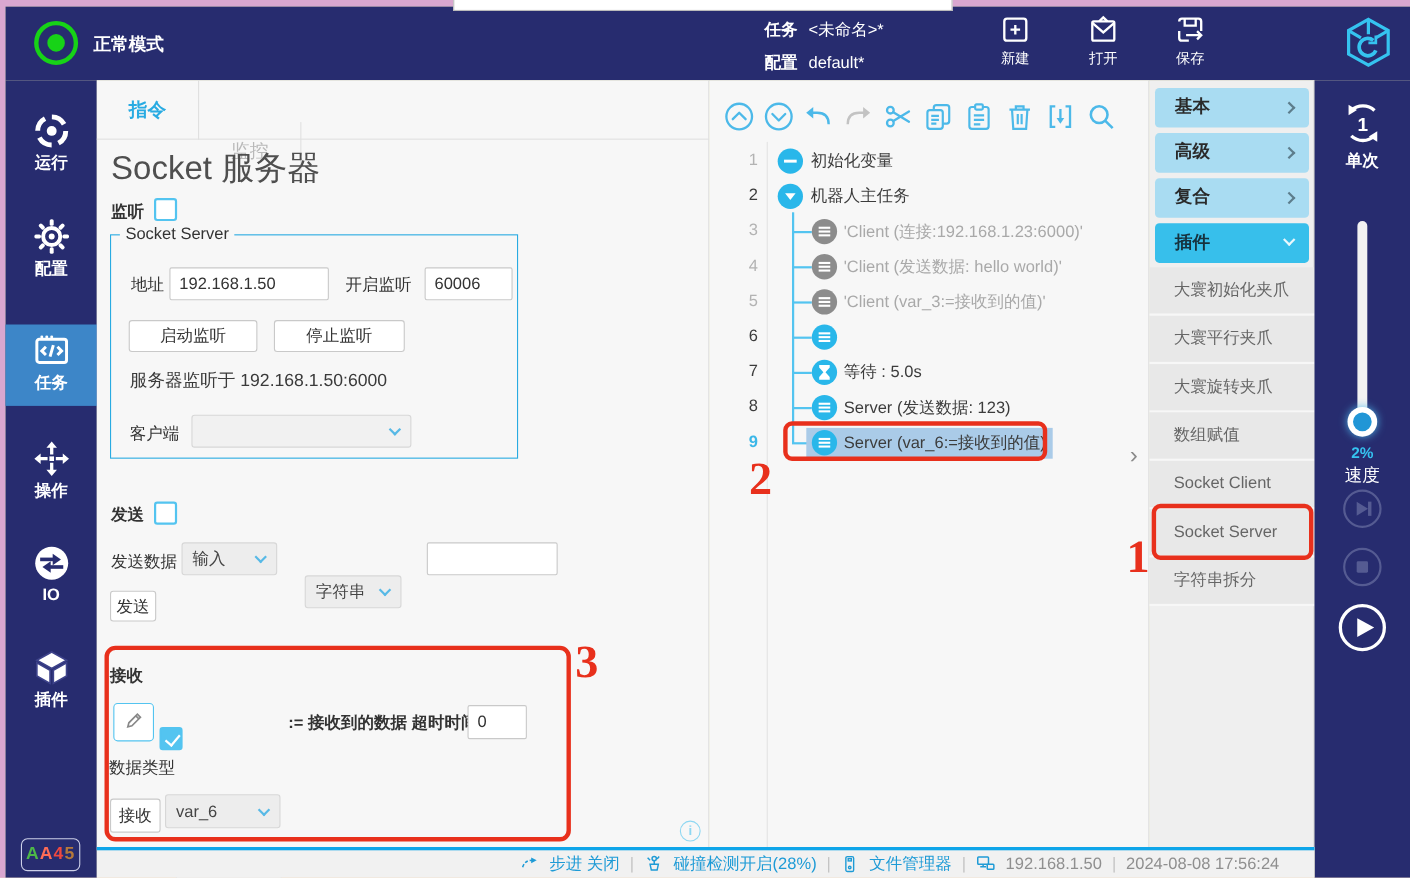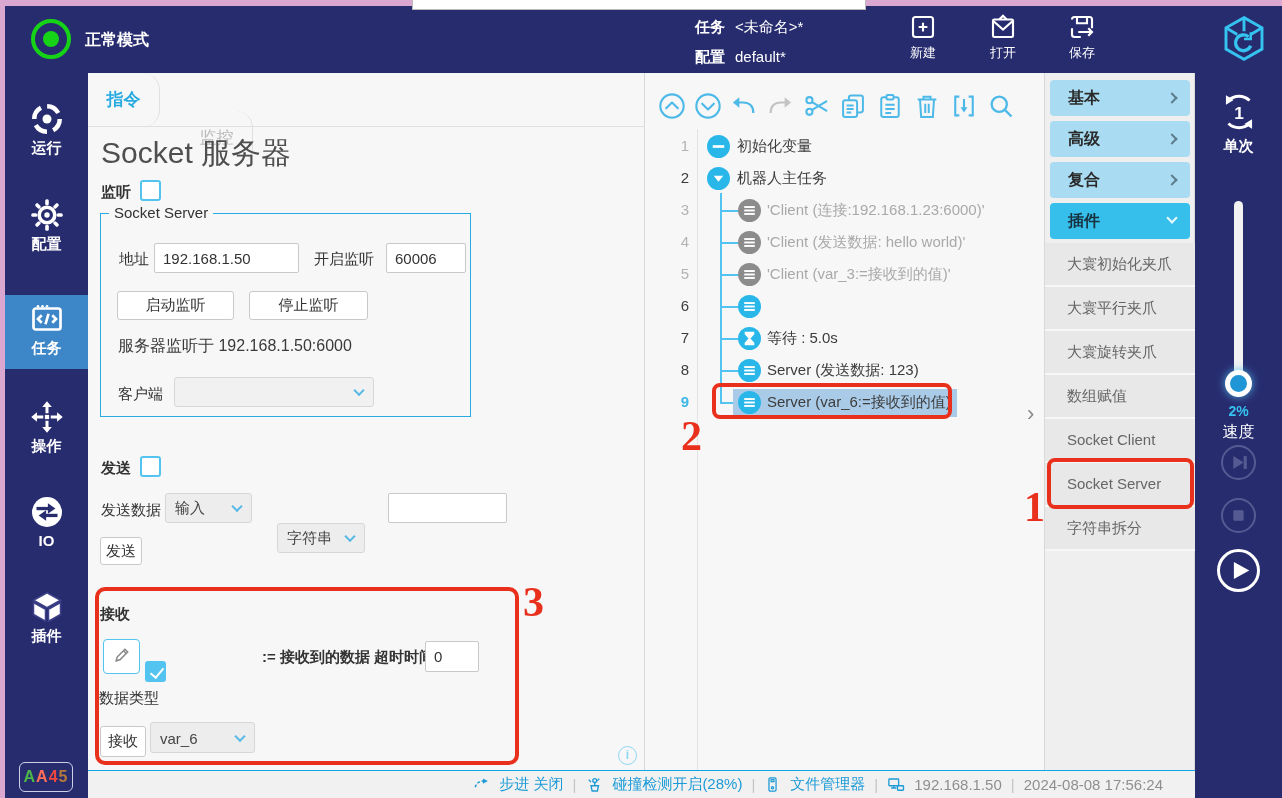--- a/index.html
+++ b/index.html
@@ -25,21 +25,21 @@
   .side-item { position:absolute; left:0; width:83px; height:76px; text-align:center; color:#fff; }
   .side-item.active { background:#3d86c8; }
   .side-item svg { display:block; margin:6px auto 2px; }
   .side-item .slbl { font-size:15px; font-weight:bold; }
   #aa-badge { position:absolute; left:14px; bottom:6px; width:54px; height:30px; border:1px solid #cdd0e8; border-radius:6px; text-align:center; line-height:28px; font-size:16px; font-weight:bold; letter-spacing:1px; }
   #aa-badge .c1{color:#4db748}#aa-badge .c2{color:#ff6d57}#aa-badge .c3{color:#f0483f}#aa-badge .c4{color:#b5793b}
 
   
   #form-panel { position:absolute; left:83px; top:67px; width:557px; height:697px; background:#f7f7f7; border-right:1px solid #d8d8d8; }
   #tabbar { position:absolute; left:0; top:0; width:557px; height:54px; border-bottom:1px solid #e0e0e0; }
-  .tab { position:absolute; top:0; height:54px; line-height:54px; text-align:center; font-size:17px; border-right:1px solid #e0e0e0; width:72px;border-radius:17px; }
+  .tab { position:absolute; top:0; height:54px; line-height:54px; text-align:center; font-size:17px; border-right:1px solid #e0e0e0; width:93px; }
   .tab.active { color:#29abe2; font-weight:bold; }
   .tab.inactive { color:#b9b9b9;margin-top:38px; }
   #form-title { position:absolute; left:13px; top:60px; font-size:30px; color:#4f4f4f; }
   .fldlbl { font-size:15px; color:#333; font-weight:bold; }
   .plain { font-size:15px; color:#333; }
   .cb { width:21px; height:21px; border:2px solid #53c4f0; border-radius:3px; background:#fff; }
   .cb.checked { background:#53c4f0; position:relative; }
   .cb.checked:after { content:""; position:absolute; left:6px; top:2px; width:6px; height:11px; border-right:2.5px solid #fff; border-bottom:2.5px solid #fff; transform:rotate(40deg); }
   .tinput { background:#fff; border:1px solid #c9c9c9; border-radius:2px; font-size:15px; color:#333; padding:0 8px; font-family:"Liberation Sans","DejaVu Sans",sans-serif; }
   .gbtn { background:#fff; border:1px solid #c9c9c9; border-radius:3px; font-size:15px; color:#333; text-align:center; }
@@ -80,21 +80,21 @@
   #slider-track { position:absolute; left:39px; top:128px; width:9px; height:190px; background:#f2f2f2; border-radius:5px; }
   #slider-knob { position:absolute; left:30px; top:297px; width:27px; height:27px; background:#fff; border-radius:50%; box-shadow:0 0 8px rgba(80,190,240,.9); }
   #slider-knob .in { position:absolute; left:5px; top:5px; width:17px; height:17px; background:#2196d6; border:3px solid #2196d6; border-radius:50%; }
   #speed-val { position:absolute; left:0; top:330px; width:87px; text-align:center; color:#35c3f0; font-size:14px; font-weight:bold; }
   #speed-lbl { position:absolute; left:0; top:349px; width:87px; text-align:center; color:#fff; font-size:16px; }
   .cbtn { position:absolute; left:26px; width:35px; height:35px; border:2px solid #555b92; border-radius:50%; }
   .cbtn svg { position:absolute; left:0; top:0; }
   #play-btn { position:absolute; left:22px; top:476px; width:43px; height:43px; border:3px solid #fff; border-radius:50%; }
 
   
-  #statusbar { position:absolute; left:83px; top:764px; width:1107px; height:28px; background:#f1f1f1; border-top:1px solid #0ea5e9; display:flex; align-items:center; justify-content:flex-end; padding-right:32px; gap:9px; font-size:15px; }
+  #statusbar { position:absolute; left:83px; top:764px; width:1107px; height:28px; background:#f1f1f1; border-top:3px solid #0ea5e9; display:flex; align-items:center; justify-content:flex-end; padding-right:32px; gap:9px; font-size:15px; }
   #statusbar .cy { color:#1e9bd6; } #statusbar .gy { color:#8f8f8f; }
   #statusbar .sep { color:#c4c4c4; }
   #statusbar svg { vertical-align:-3px; }
 
   
   .ann-box { position:absolute; border:4px solid #e8301c; z-index:20; }
   .ann-num { position:absolute; color:#e8301c; font-size:42px; font-weight:bold; z-index:21; font-family:"Liberation Serif","DejaVu Serif",serif; }
   #top-strip { position:absolute; left:412px; top:0; width:454px; height:10px; background:#fff; z-index:4; border:1px solid #bbb; border-top:none; }
 </style>
 </head>

